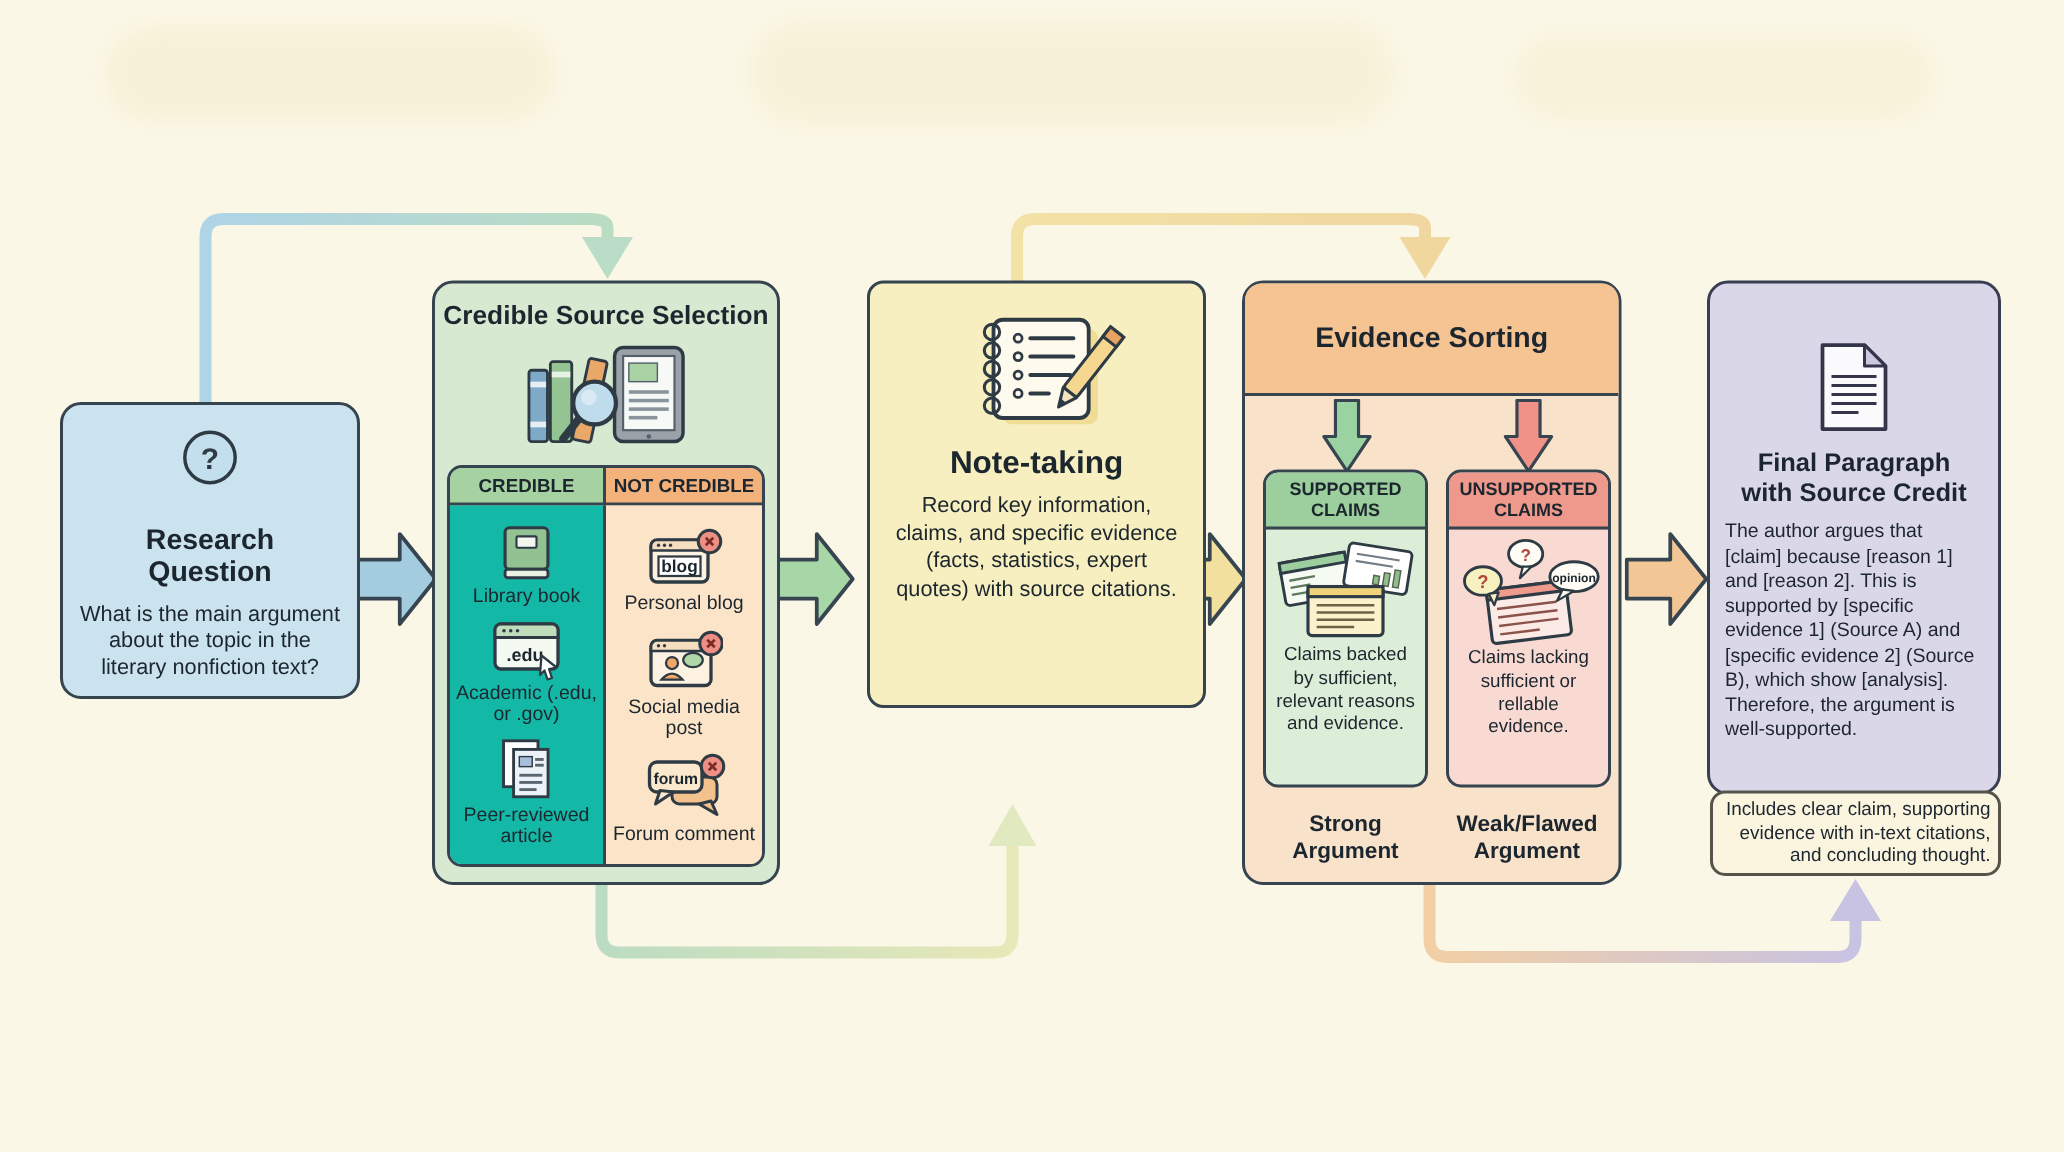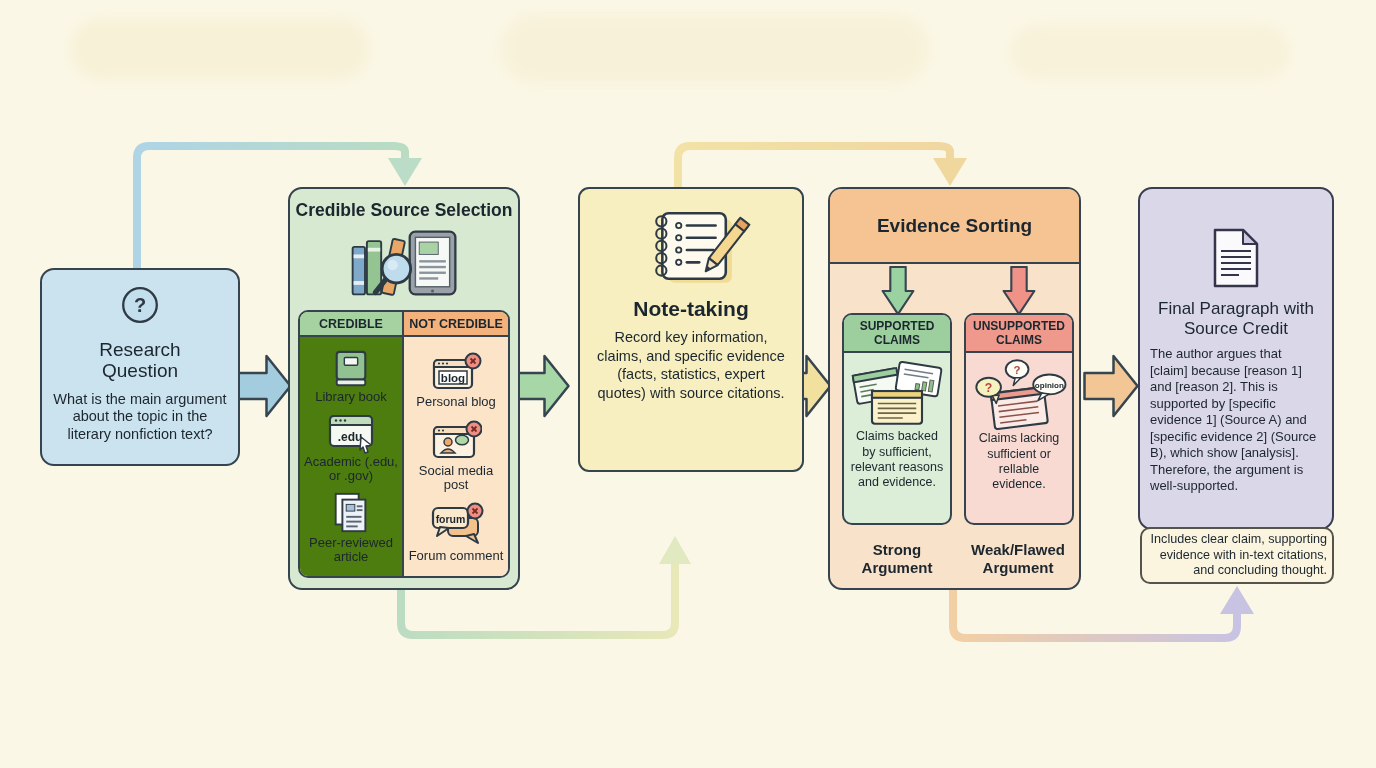--- a/index.html
+++ b/index.html
@@ -12,36 +12,36 @@
   #ghost2 { left:500px; top:14px; width:430px; height:70px; opacity:.4; }
   #ghost3 { left:1010px;top:24px; width:280px; height:56px; opacity:.38; }
 
   #connector-layer { position:absolute; left:0; top:0; z-index:0; }
 
   .box { position:absolute; box-sizing:border-box; border:2.5px solid #35444E; border-radius:14px; z-index:1; }
   .flow-arrow { position:absolute; z-index:1; }
 
   
   #research-box { left:40px; top:268px; width:200px; height:198px; background:#CBE3EF; text-align:center; padding-top:14px; }
-  .rq-title { font-size:19px; font-weight:normal; line-height:1.12; max-width:130px; margin:9px auto 0; }
+  .rq-title { font-size:19px; font-weight:bold; line-height:1.12; max-width:130px; margin:19px auto 0; }
   .rq-body  { font-size:14.5px; line-height:1.22; margin-top:9px; padding:0 11px; }
 
   
   #credible-box { left:288px; top:187px; width:232px; height:403px; background:#D7E9D1; }
   .cs-title { font-size:17.5px; font-weight:bold; text-align:center; margin-top:11px; }
   .cs-icon  { display:flex; justify-content:center; margin-top:3px; }
   .cs-table { position:absolute; left:8px; top:121px; width:212px; height:268px; box-sizing:border-box;
               border:2.5px solid #35444E; border-radius:10px; overflow:hidden;
               display:grid; grid-template-columns:1fr 1fr; grid-template-rows:25px 1fr; }
   .cs-col-head { font-size:12.5px; font-weight:bold; display:flex; align-items:center; justify-content:center;
                  border-bottom:2px solid #35444E; }
   .head-credible { background:#A5D2A0; border-right:2px solid #35444E; }
   .head-not      { background:#F3B17C; }
   .col { display:flex; flex-direction:column; align-items:center; justify-content:space-evenly; padding:4px 0; }
-  .col-credible { background:#4d7c0f; border-right:2px solid #35444E; }
+  .col-credible { background:#14b8a6; border-right:2px solid #35444E; }
   .col-not      { background:#FBE4C8; }
   .item { display:flex; flex-direction:column; align-items:center; gap:1px; }
   .item-label { font-size:13px; line-height:1.1; text-align:center; max-width:96px; }
 
   
   #note-box { left:578px; top:187px; width:226px; height:285px; background:#F7EFC0; text-align:center;border-radius:11px; }
   .nt-icon  { display:flex; justify-content:center; margin-top:16px; }
   .nt-title { font-size:21px; font-weight:bold; margin-top:4px; }
   .nt-body  { font-size:14.5px; line-height:1.28; margin-top:7px; padding:0 13px; }
   #note-example { position:absolute; left:590px; top:487px; width:171px; height:41px; background:#FCF6DF;
@@ -65,21 +65,21 @@
   #unsupported-box .claims-head { background:#EF998C; }
   .claims-icon { display:flex; justify-content:center; margin-top:3px; }
   .claims-body { font-size:12.5px; text-align:center; line-height:1.22; padding:1px 6px 0; }
   .result { position:absolute; top:352px; width:120px; font-size:15px; font-weight:bold; text-align:center; line-height:1.18; }
   #result-strong { left:7px; }
   #result-weak   { left:128px; }
 
   
   #final-box { left:1138px; top:187px; width:196px; height:343px; background:#DAD7E9; border-color:#3A3E52; text-align:center; }
   .fp-icon  { display:flex; justify-content:center; margin-top:38px; }
-  .fp-title { font-size:17px; font-weight:normal; line-height:1.18; margin-top:10px; padding:0 16px;text-align:center; }
+  .fp-title { font-size:17px; font-weight:bold; line-height:1.18; margin-top:10px; padding:0 16px;text-align:center; }
   .fp-body  { font-size:13px; text-align:left; line-height:1.27; margin-top:7px; padding:0 10px; }
   #final-caption { position:absolute; left:1140px; top:527px; width:194px; height:57px; background:#FBF5E0;
                    border:2px solid #55544A; border-radius:10px; display:flex; align-items:center; justify-content:center;
                    text-align:right; font-size:12.6px; line-height:1.22; padding:0 5px; box-sizing:border-box; z-index:1; }
 </style>
 </head>
 <body>
 
 <div class="canvas">
 

